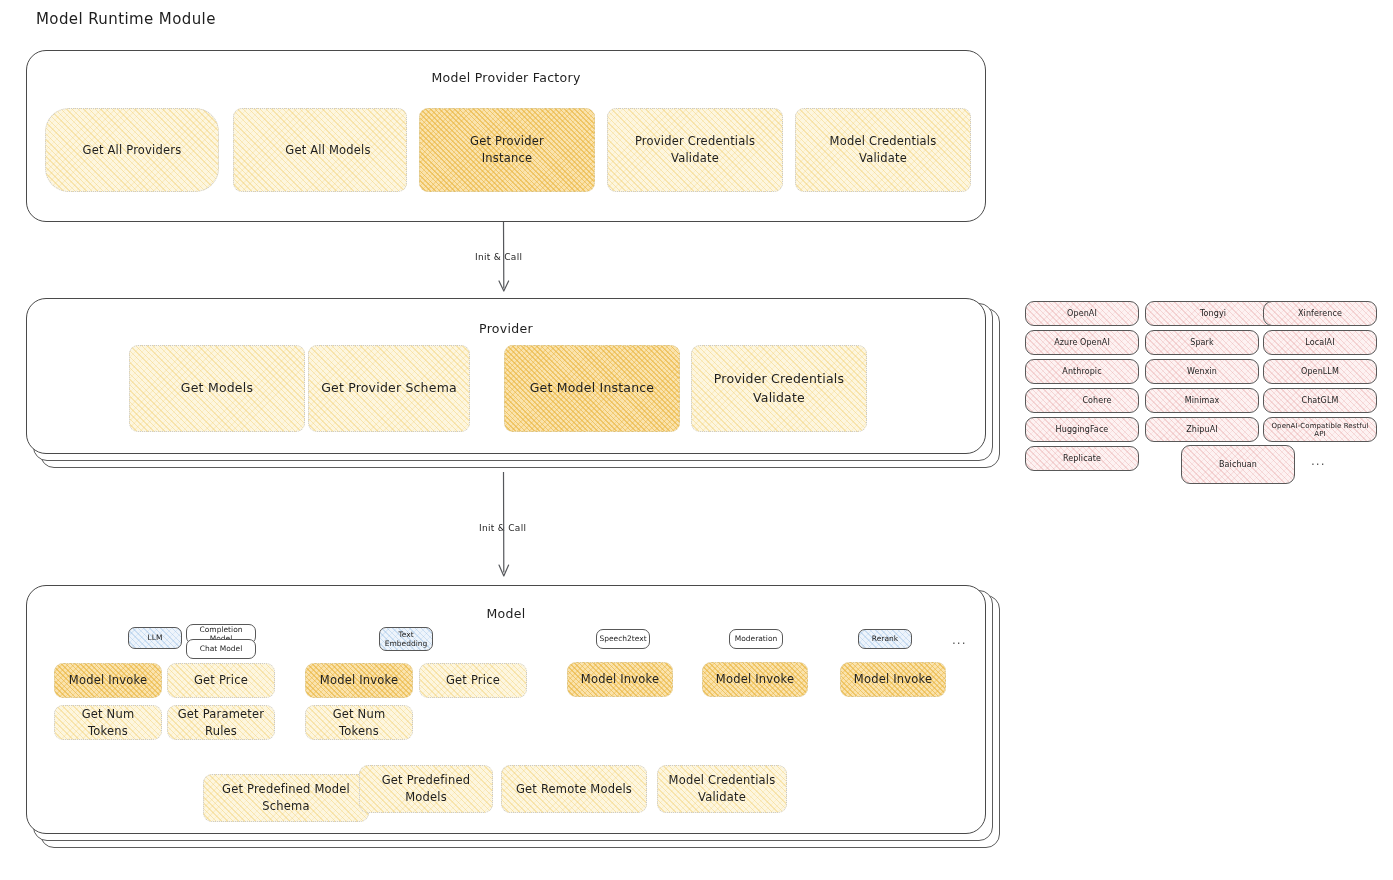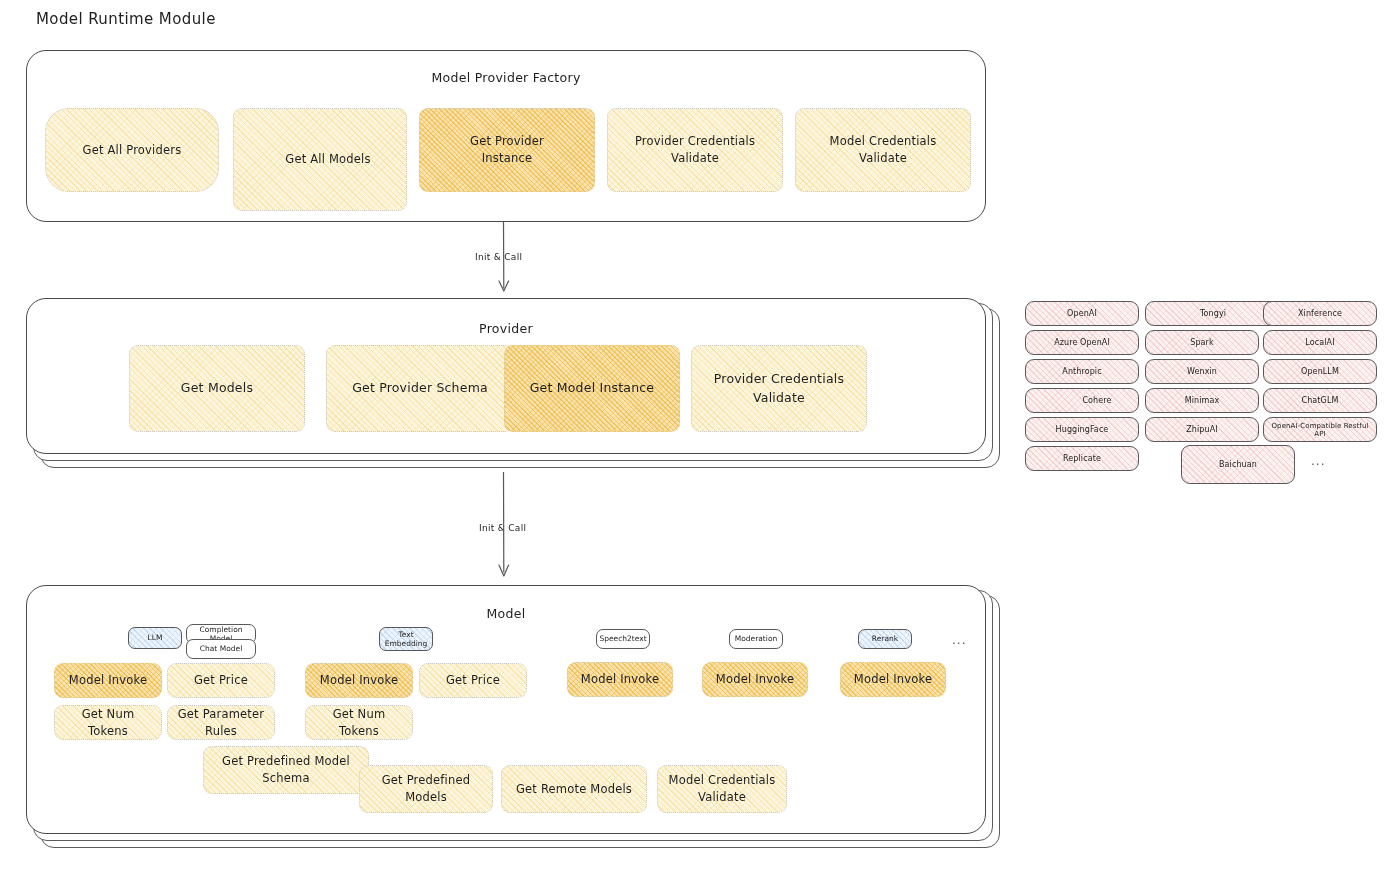--- a/index.html
+++ b/index.html
@@ -139,21 +139,21 @@
 
   <div class="page-title">Model Runtime Module</div>
 
   <div class="card" style="left:26px;top:50px;width:960px;height:172px;">
     <div class="card-title" style="top:19px;">Model Provider Factory</div>
   </div>
 
   <div class="fn" style="left:45px;top:108px;width:174px;height:84px;border-radius:24px;">
     <span>Get All Providers</span>
   </div>
-  <div class="fn" style="left:233px;top:108px;width:174px;height:103px;padding-left:22px;">
+  <div class="fn" style="left:233px;top:108px;width:174px;height:84px;padding-left:22px;">
     <span>Get All Models</span>
   </div>
   <div class="fn hi" style="left:419px;top:108px;width:176px;height:84px;">
     <span>Get Provider<br>Instance</span>
   </div>
   <div class="fn" style="left:607px;top:108px;width:176px;height:84px;">
     <span>Provider Credentials<br>Validate</span>
   </div>
   <div class="fn" style="left:795px;top:108px;width:176px;height:84px;">
     <span>Model Credentials<br>Validate</span>
@@ -167,21 +167,21 @@
 
   <div class="sheet" style="left:40px;top:308px;width:960px;height:160px;"></div>
   <div class="sheet" style="left:33px;top:303px;width:960px;height:158px;"></div>
   <div class="card" style="left:26px;top:298px;width:960px;height:156px;z-index:1;">
     <div class="card-title" style="top:22px;">Provider</div>
   </div>
 
   <div class="fn lg" style="left:129px;top:345px;width:176px;height:87px;z-index:2;">
     <span>Get Models</span>
   </div>
-  <div class="fn lg" style="left:326px;top:345px;width:188px;height:87px;z-index:2;">
+  <div class="fn lg" style="left:308px;top:345px;width:162px;height:87px;z-index:2;">
     <span>Get Provider Schema</span>
   </div>
   <div class="fn lg hi" style="left:504px;top:345px;width:176px;height:87px;z-index:2;">
     <span>Get Model Instance</span>
   </div>
   <div class="fn lg" style="left:691px;top:345px;width:176px;height:87px;z-index:2;">
     <span>Provider Credentials<br>Validate</span>
   </div>
 
   <div class="prov" style="left:1025px;top:301px;width:114px;height:25px;">
@@ -303,21 +303,21 @@
 
   <div class="tag blue" style="left:858px;top:629px;width:54px;height:19px;z-index:2;">
     <span>Rerank</span>
   </div>
   <div class="fn hi" style="left:840px;top:662px;width:106px;height:35px;z-index:2;">
     <span>Model Invoke</span>
   </div>
 
   <div class="ellipsis" style="left:952px;top:634px;z-index:2;">...</div>
 
-  <div class="fn" style="left:203px;top:746px;width:166px;height:48px;z-index:2;">
+  <div class="fn" style="left:203px;top:774px;width:166px;height:48px;z-index:2;">
     <span>Get Predefined Model<br>Schema</span>
   </div>
   <div class="fn" style="left:359px;top:765px;width:134px;height:48px;z-index:2;">
     <span>Get Predefined<br>Models</span>
   </div>
   <div class="fn" style="left:501px;top:765px;width:146px;height:48px;z-index:2;">
     <span>Get Remote Models</span>
   </div>
   <div class="fn" style="left:657px;top:765px;width:130px;height:48px;z-index:2;">
     <span>Model Credentials<br>Validate</span>

